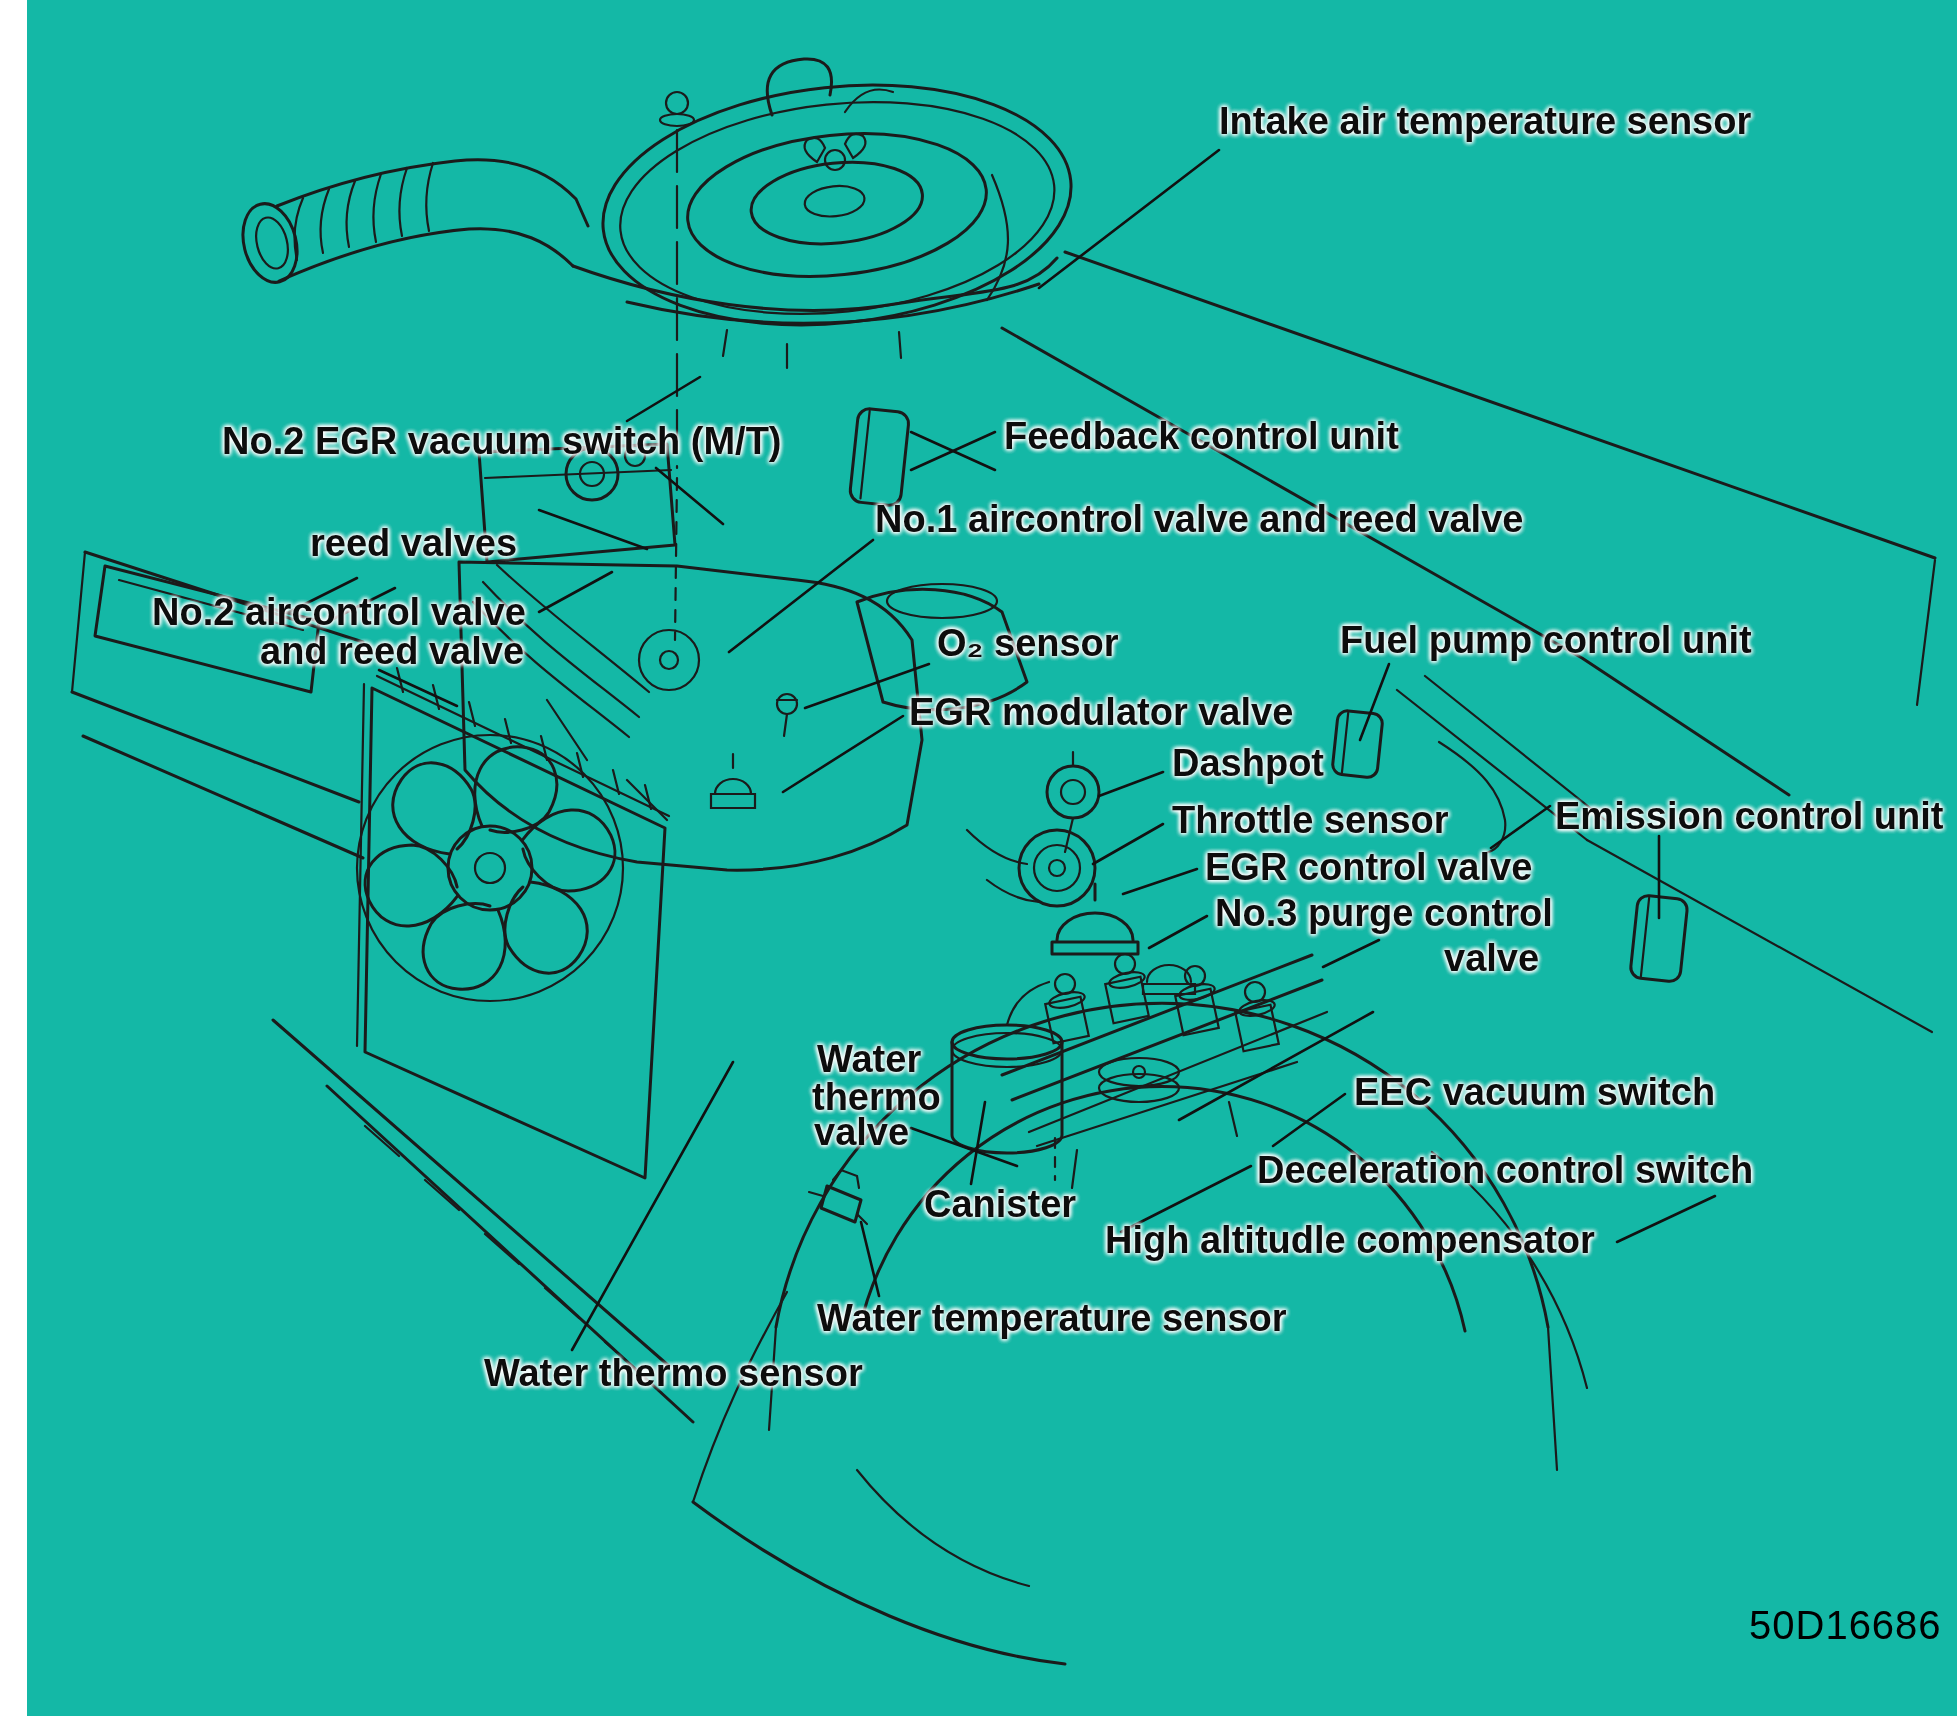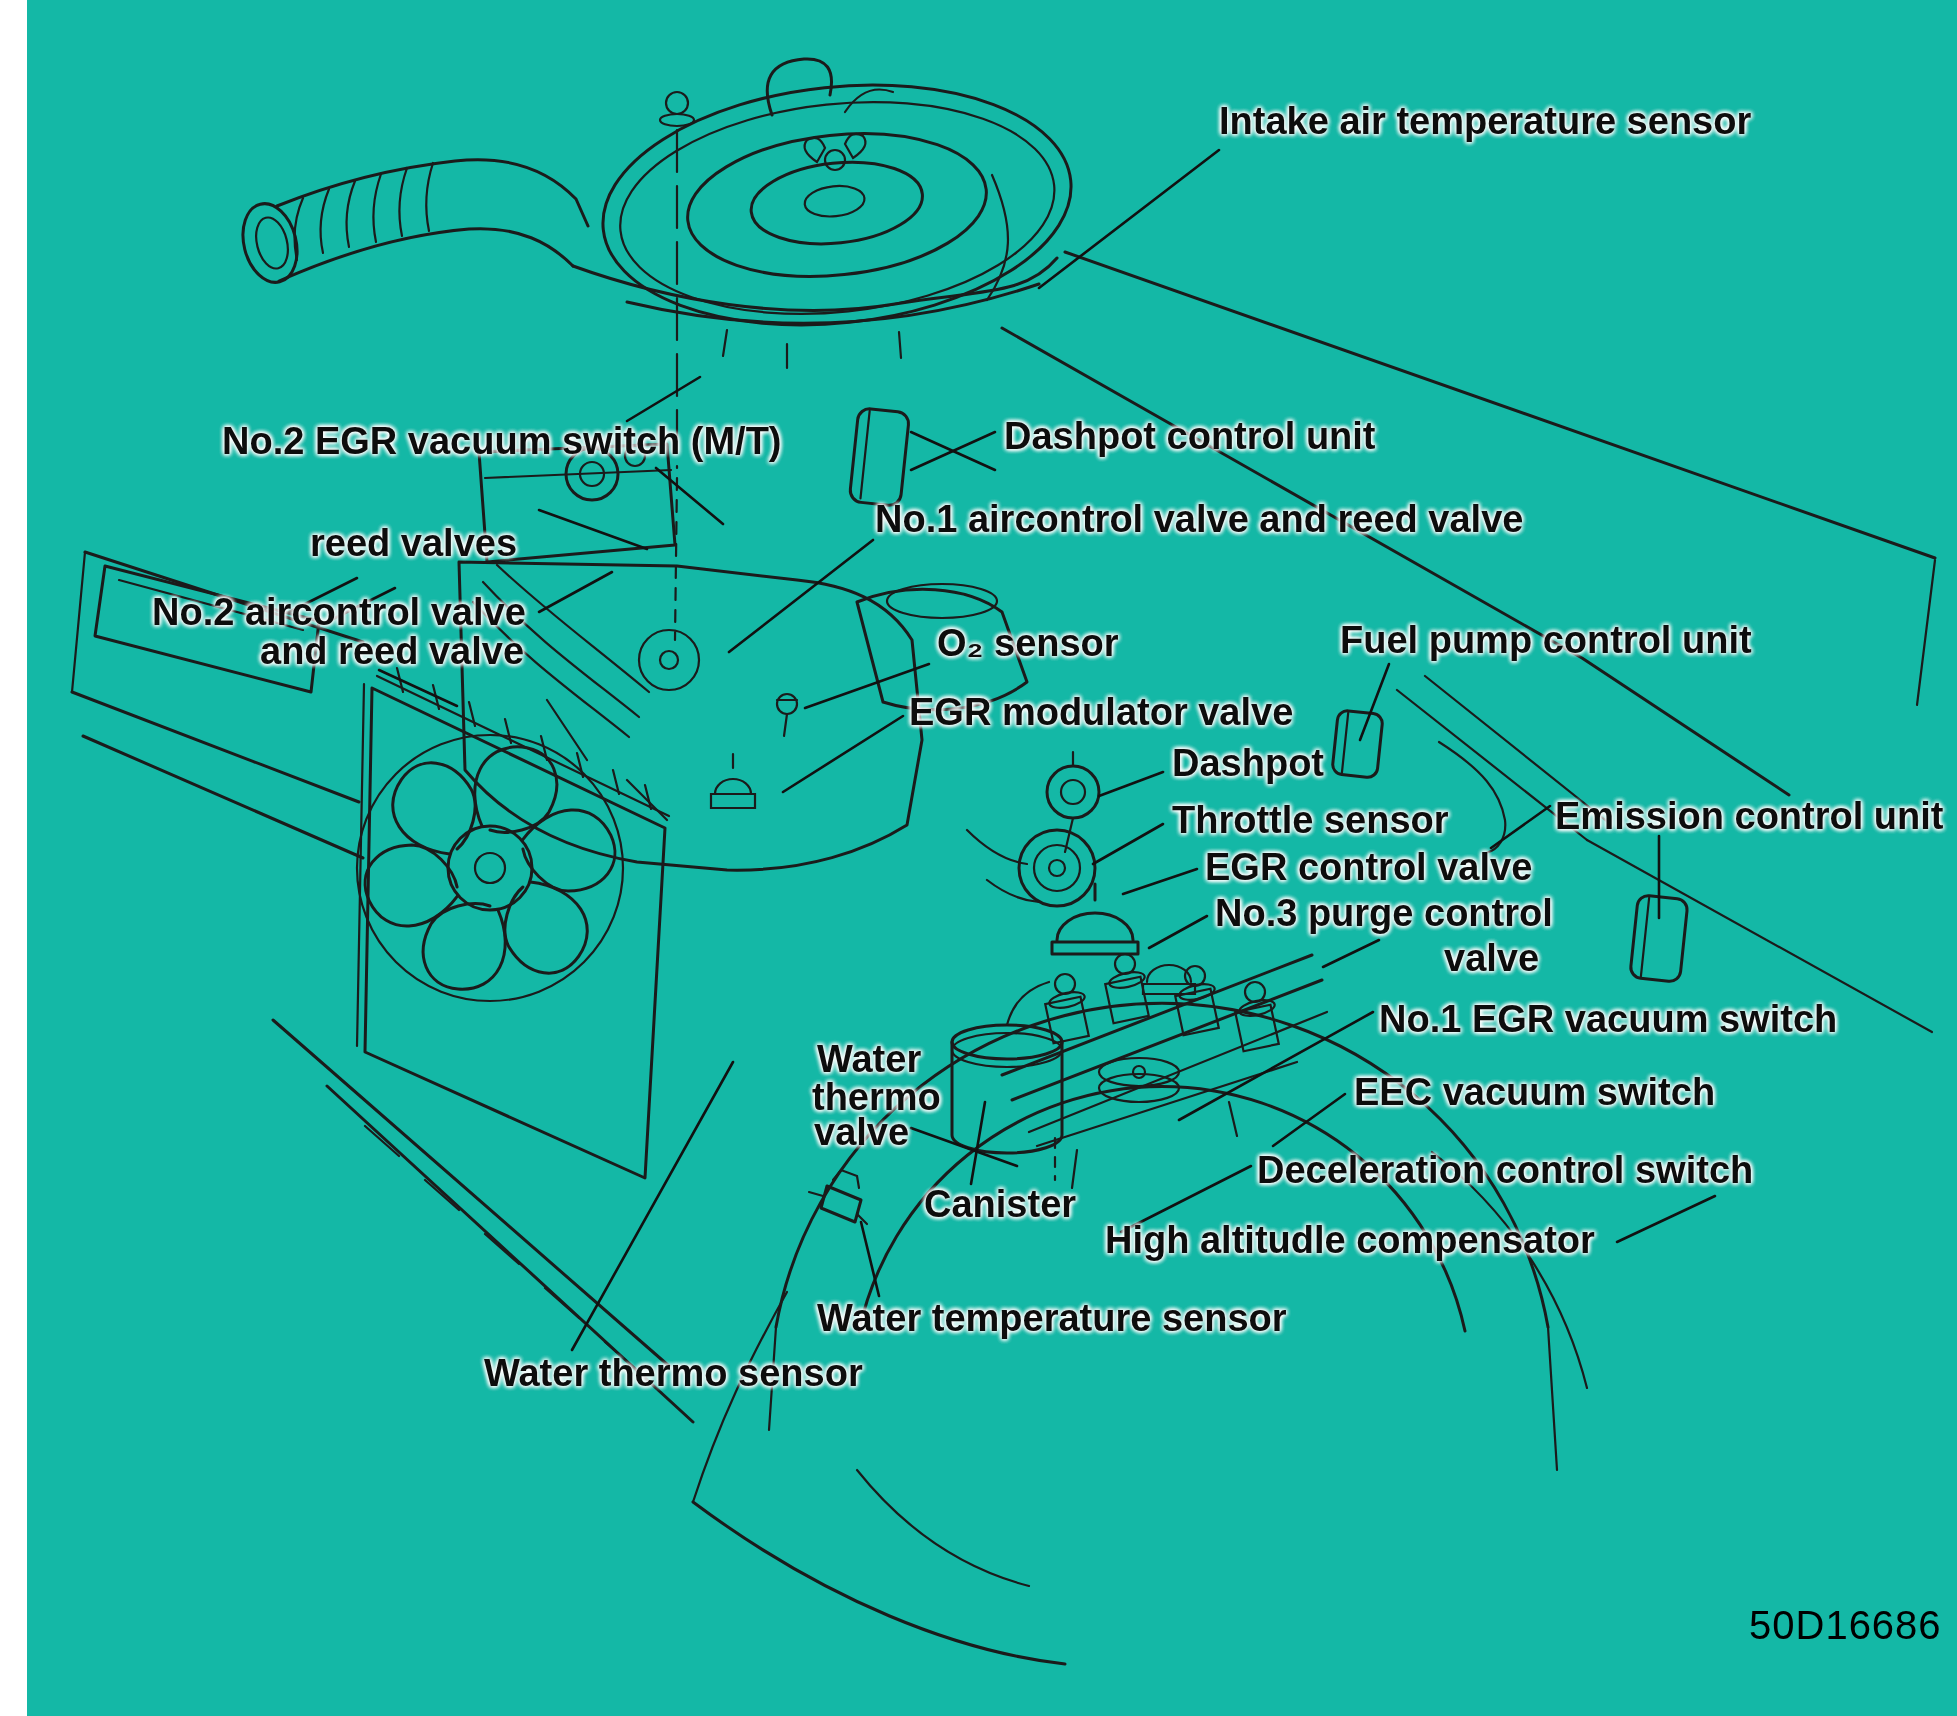--- a/index.html
+++ b/index.html
@@ -232,32 +232,31 @@
     <line class="leader" x1="852" y1="1296" x2="834" y2="1222"></line>
     <line class="leader" x1="545" y1="1350" x2="706" y2="1062"></line>
   </g>
 </svg>
 
 <div class="lbl" style="left:1192px;top:102px">Intake air temperature sensor</div>
 <div class="lbl" style="left:195px;top:422px">No.2 EGR vacuum switch (M/T)</div>
 <div class="lbl" style="left:283px;top:524px">reed valves</div>
 <div class="lbl" style="left:125px;top:593px">No.2 aircontrol valve</div>
 <div class="lbl" style="left:233px;top:632px">and reed valve</div>
-<div class="lbl" style="left:977px;top:417px">Dashpot control unit</div>
+<div class="lbl" style="left:977px;top:417px">Feedback control unit</div>
 <div class="lbl" style="left:848px;top:500px">No.1 aircontrol valve and reed valve</div>
 <div class="lbl" style="left:910px;top:624px">O₂ sensor</div>
 <div class="lbl" style="left:882px;top:693px">EGR modulator valve</div>
 <div class="lbl" style="left:1313px;top:621px">Fuel pump control unit</div>
 <div class="lbl" style="left:1145px;top:744px">Dashpot</div>
 <div class="lbl" style="left:1145px;top:801px">Throttle sensor</div>
 <div class="lbl" style="left:1178px;top:848px">EGR control valve</div>
 <div class="lbl" style="left:1188px;top:894px">No.3 purge control</div>
 <div class="lbl" style="left:1417px;top:939px">valve</div>
 <div class="lbl" style="left:1528px;top:797px">Emission control unit</div>
-<div class="lbl" style="left:1352px;top:1000px">No.1 EGR vacuum switch</div>
 <div class="lbl" style="left:1327px;top:1073px">EEC vacuum switch</div>
 <div class="lbl" style="left:1230px;top:1151px">Deceleration control switch</div>
 <div class="lbl" style="left:790px;top:1040px">Water</div>
 <div class="lbl" style="left:785px;top:1078px">thermo</div>
 <div class="lbl" style="left:787px;top:1113px">valve</div>
 <div class="lbl" style="left:897px;top:1185px">Canister</div>
 <div class="lbl" style="left:1078px;top:1221px">High altitudle compensator</div>
 <div class="lbl" style="left:790px;top:1299px">Water temperature sensor</div>
 <div class="lbl" style="left:457px;top:1354px">Water thermo sensor</div>
 

